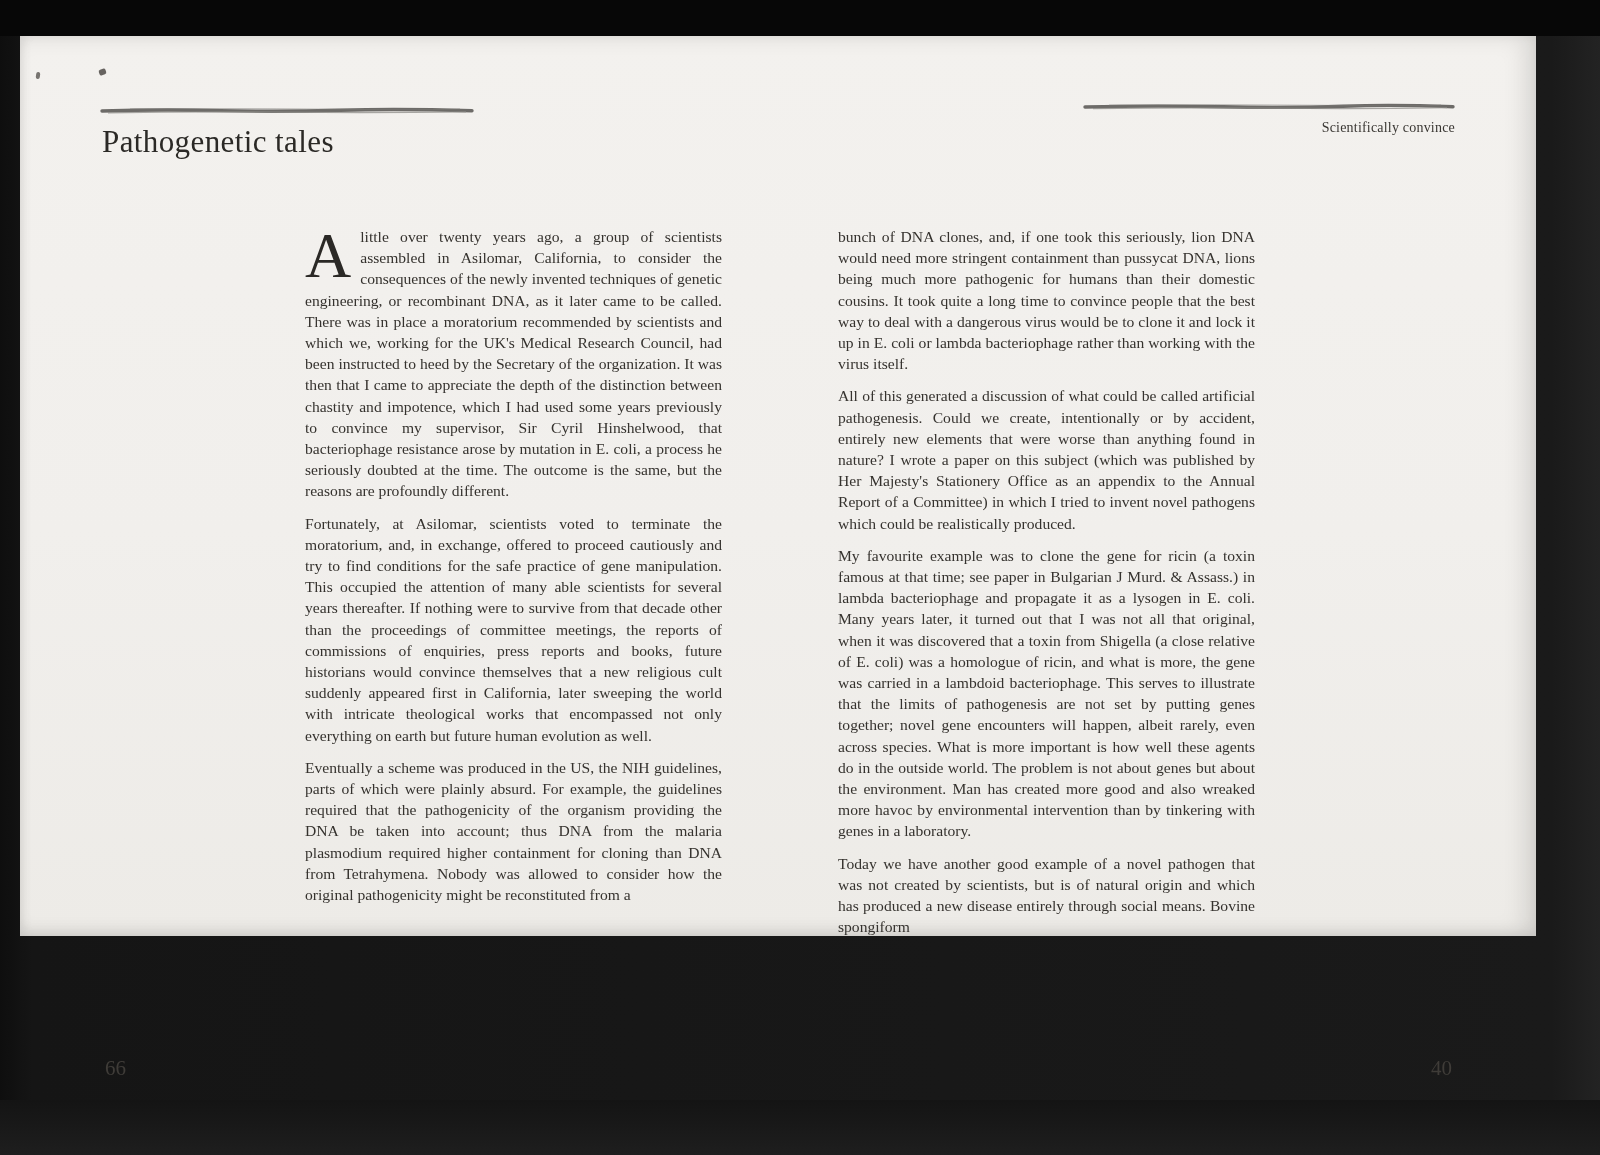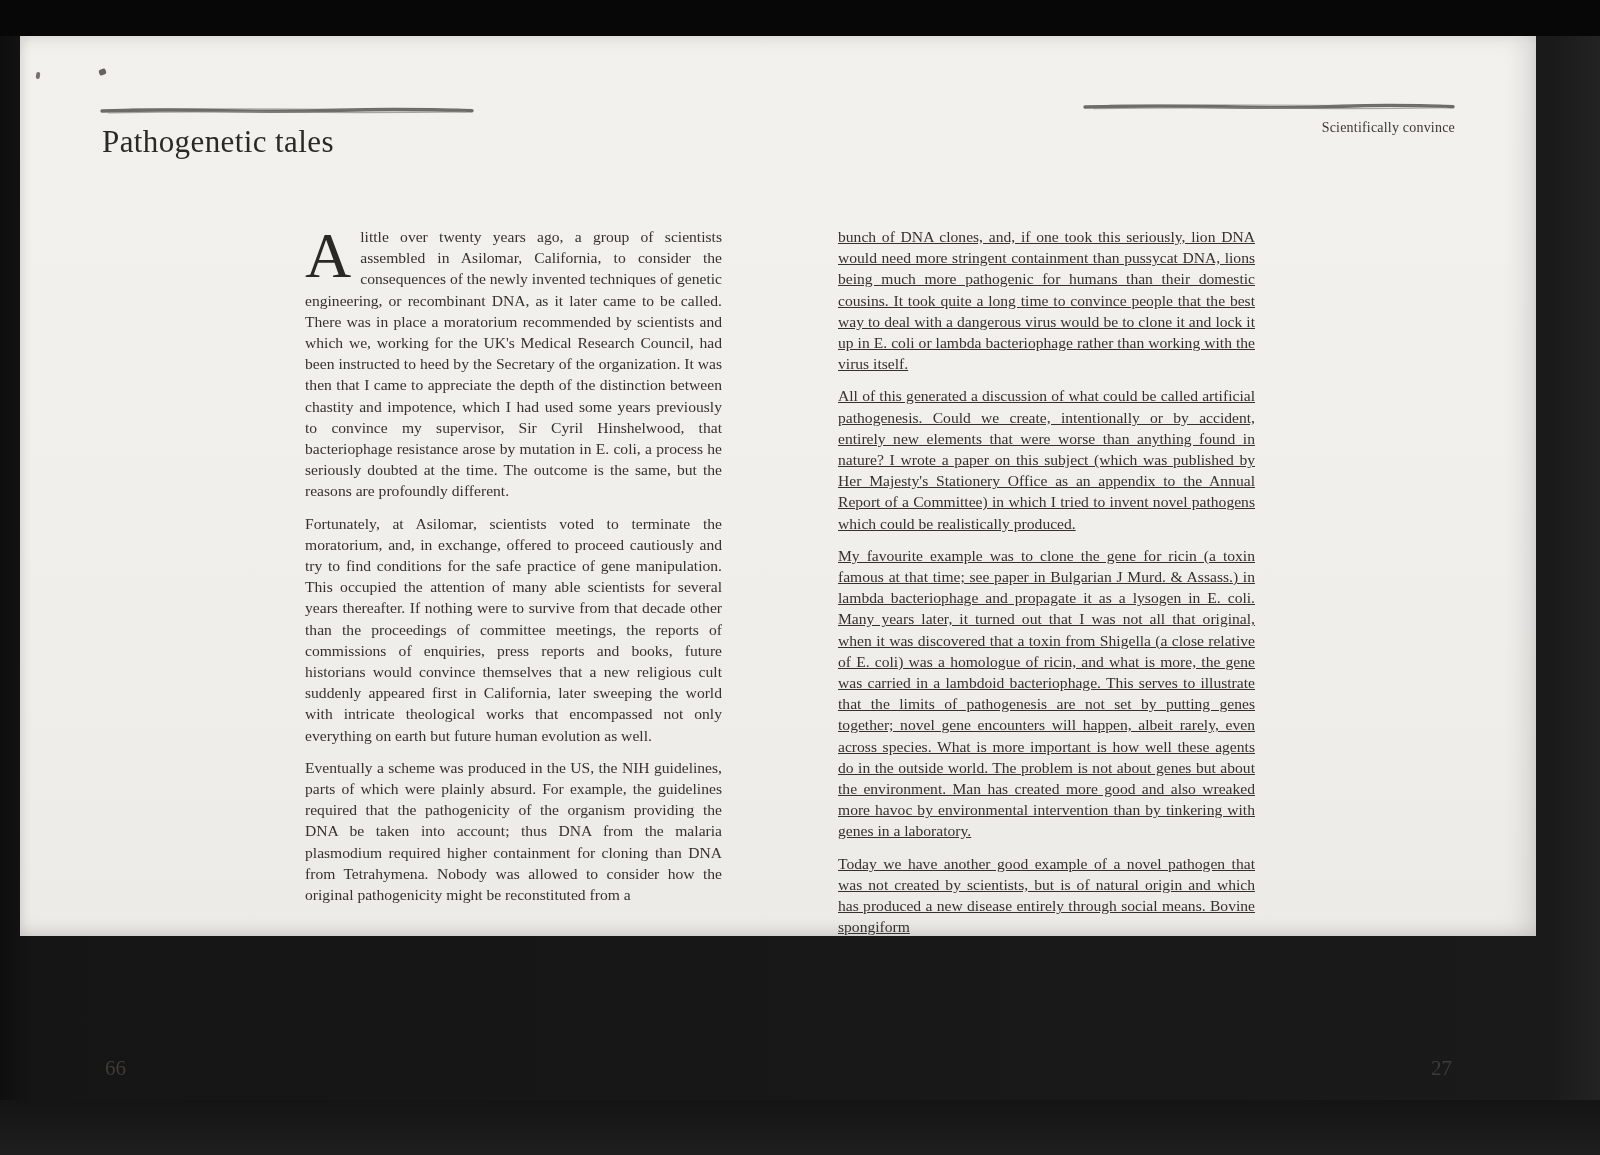--- a/index.html
+++ b/index.html
@@ -41,21 +41,21 @@
   .running-head {
     position:absolute; left:1063px; top:84px; width:372px;
     text-align:right; font-size:14px; color:#3a3733; letter-spacing:0.2px;
   }
   .col {
     position:absolute; top:190px; width:417px;
     font-size:15.6px; line-height:21.2px; color:#35322e;
     text-align:justify;
   }
   .col-left  { left:285px; }
-  .col-right { left:818px;text-decoration:underline; }
+  .col-right { left:818px; }
   .para { margin-bottom:11px; }
   .dropcap {
     float:left;
     font-size:64px; line-height:53px;
     padding:3px 9px 0 0;
     color:#2b2926;
   }
   .page-num {
     position:absolute; top:1020px;
     font-size:21px; color:#3f3c38;
@@ -107,15 +107,15 @@
   <div class="col col-right">
     <div>
         <p class="para">bunch of DNA clones, and, if one took this seriously, lion DNA would need more stringent containment than pussycat DNA, lions being much more pathogenic for humans than their domestic cousins. It took quite a long time to convince people that the best way to deal with a dangerous virus would be to clone it and lock it up in E. coli or lambda bacteriophage rather than working with the virus itself.</p>
         <p class="para">All of this generated a discussion of what could be called artificial pathogenesis. Could we create, intentionally or by accident, entirely new elements that were worse than anything found in nature? I wrote a paper on this subject (which was published by Her Majesty's Stationery Office as an appendix to the Annual Report of a Committee) in which I tried to invent novel pathogens which could be realistically produced.</p>
         <p class="para">My favourite example was to clone the gene for ricin (a toxin famous at that time; see paper in Bulgarian J Murd. &amp; Assass.) in lambda bacteriophage and propagate it as a lysogen in E. coli. Many years later, it turned out that I was not all that original, when it was discovered that a toxin from Shigella (a close relative of E. coli) was a homologue of ricin, and what is more, the gene was carried in a lambdoid bacteriophage. This serves to illustrate that the limits of pathogenesis are not set by putting genes together; novel gene encounters will happen, albeit rarely, even across species. What is more important is how well these agents do in the outside world. The problem is not about genes but about the environment. Man has created more good and also wreaked more havoc by environmental intervention than by tinkering with genes in a laboratory.</p>
         <p class="para">Today we have another good example of a novel pathogen that was not created by scientists, but is of natural origin and which has produced a new disease entirely through social means. Bovine spongiform</p>
       </div>
   </div>
 
   <div class="page-num pn-left">66</div>
-  <div class="page-num pn-right">27</div>
+  <div class="page-num pn-right">40</div>
 
 </div>
 
 </body></html>

